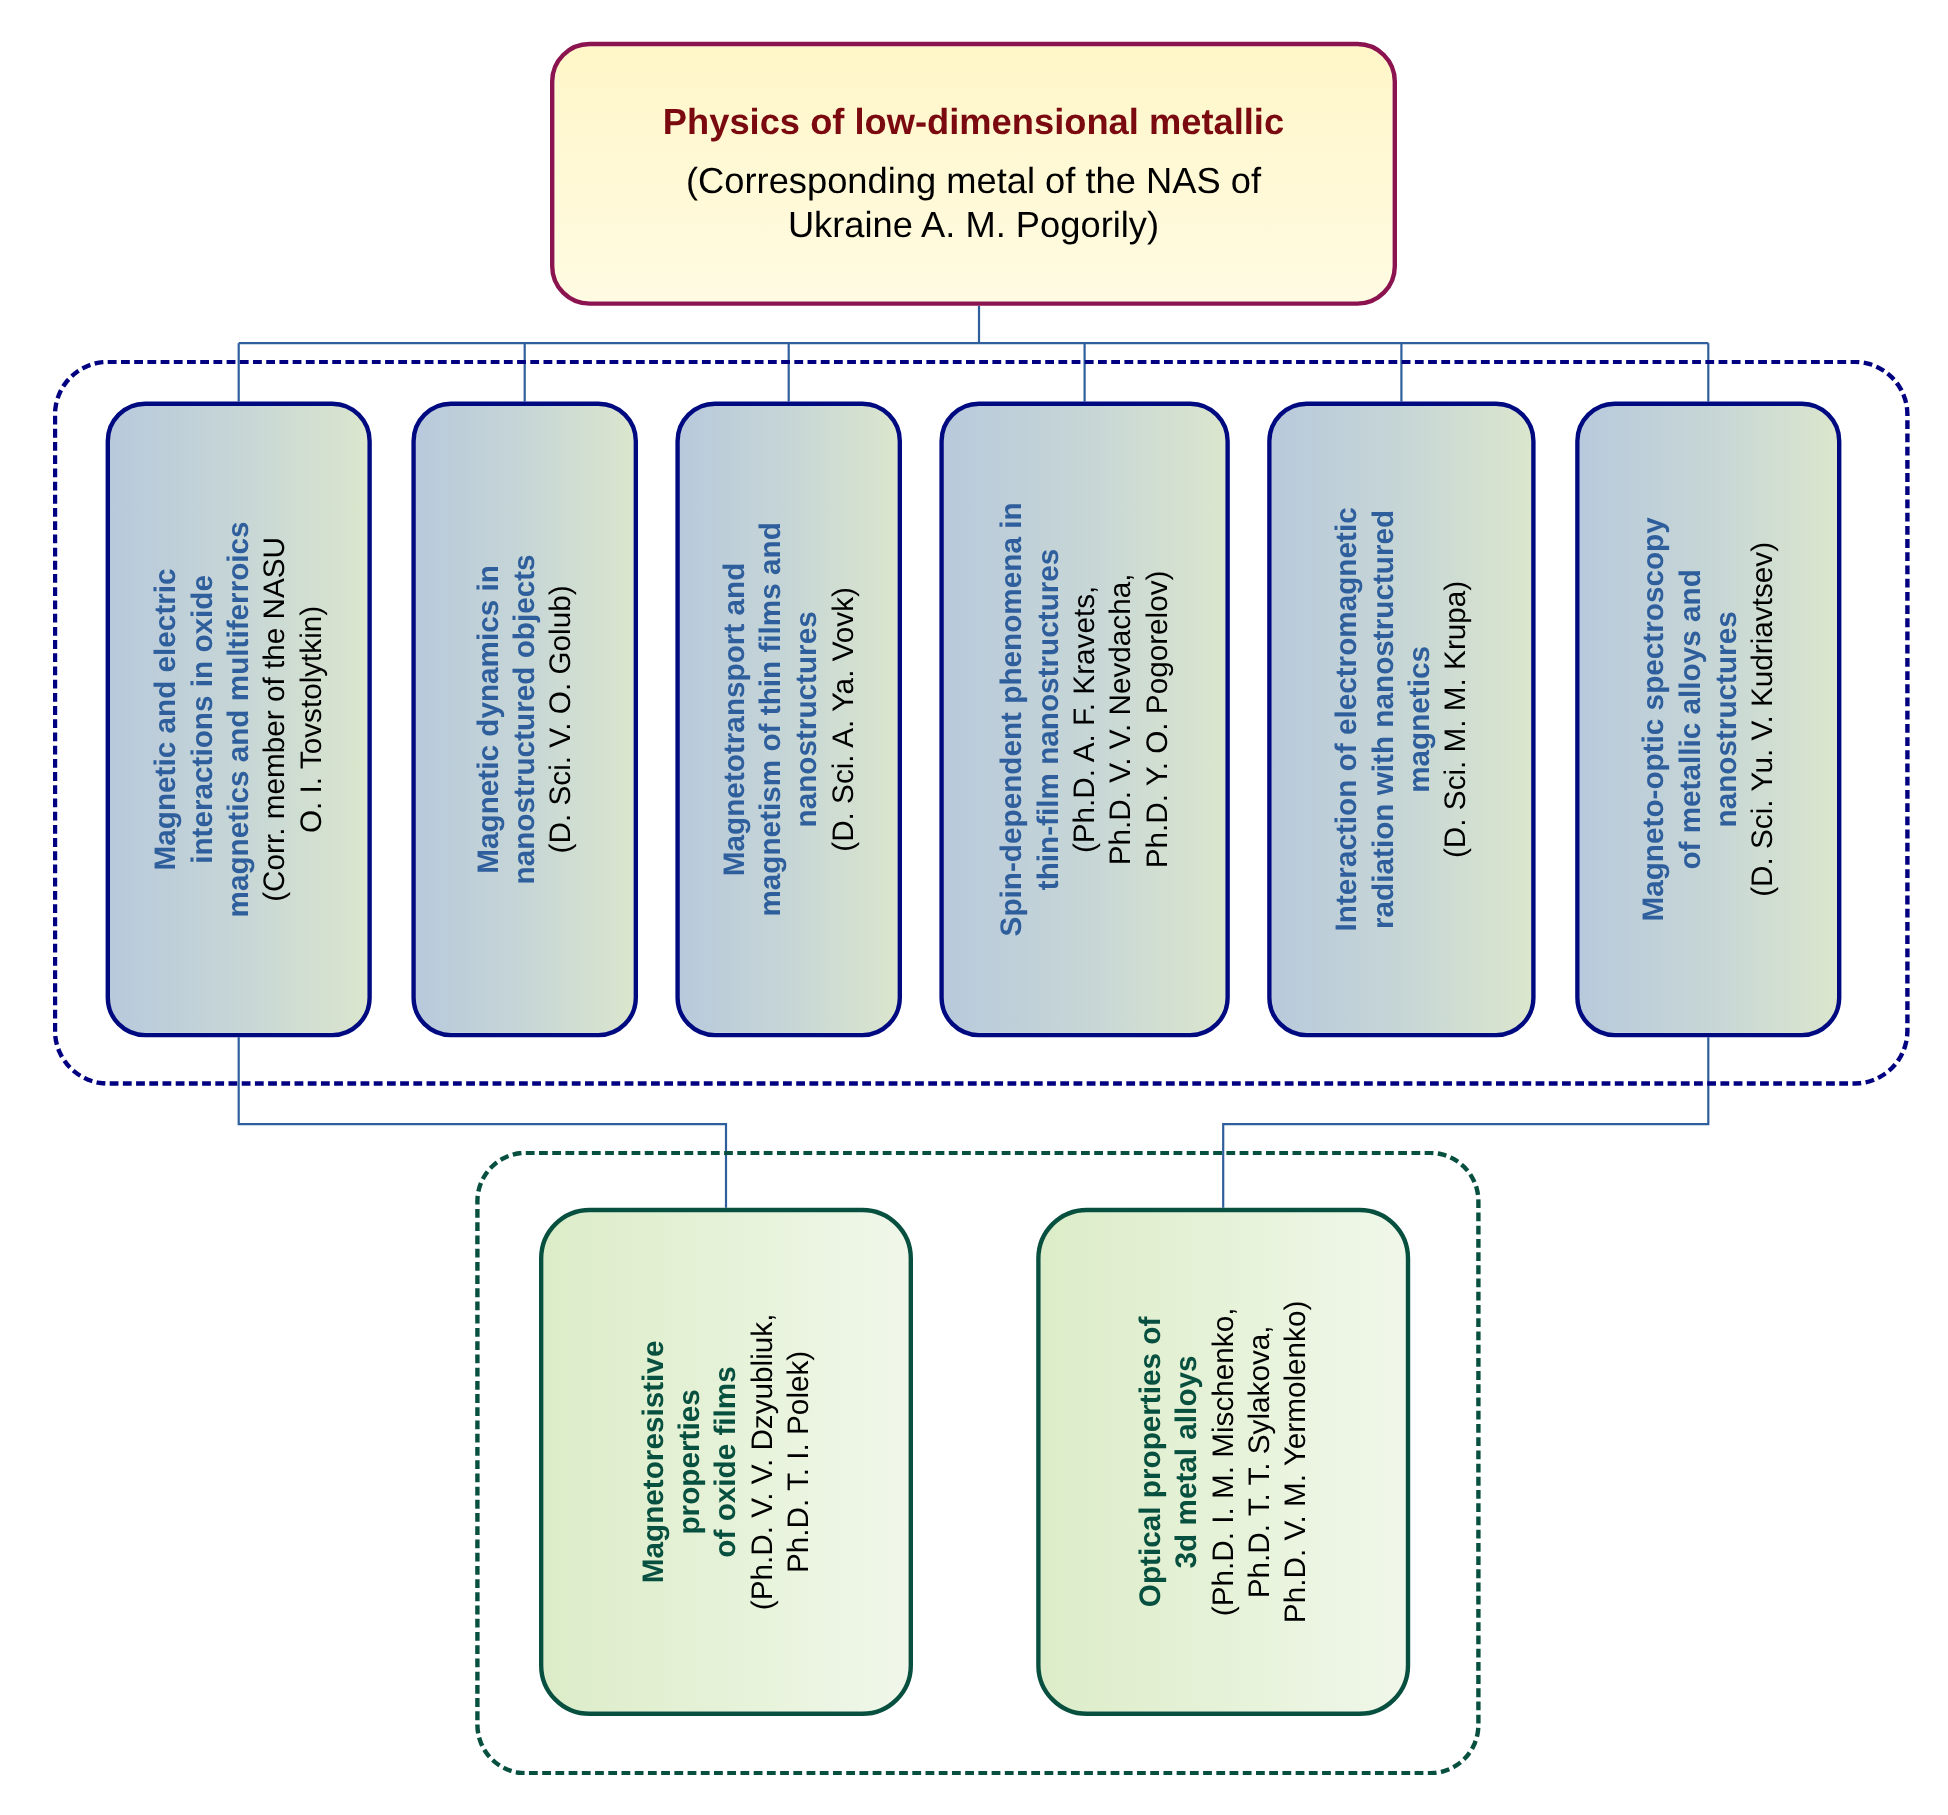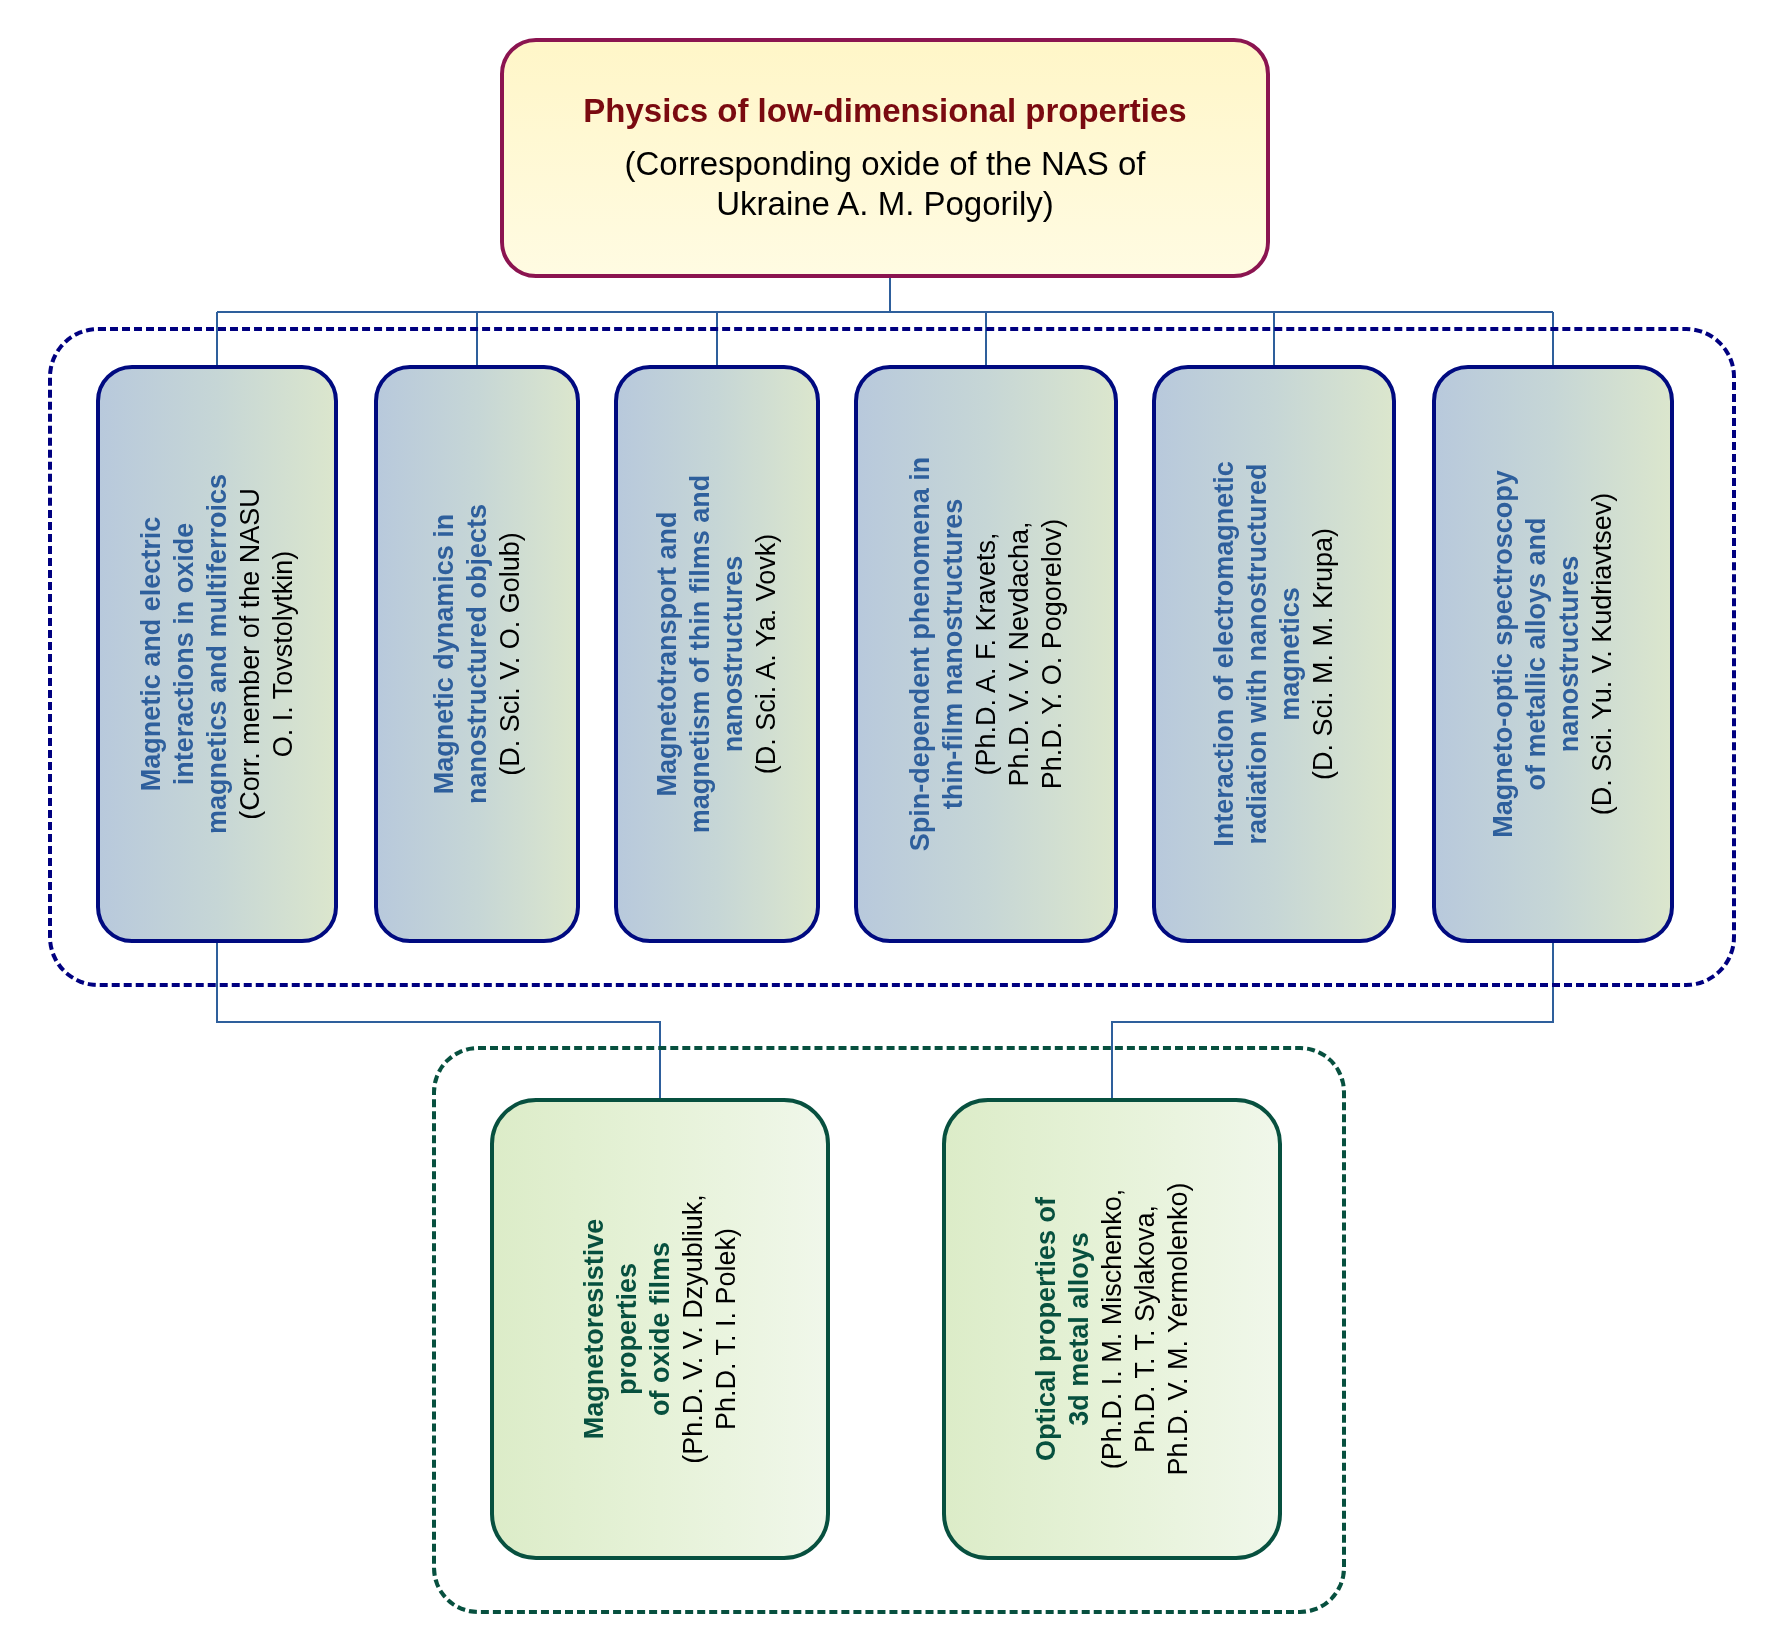--- a/index.html
+++ b/index.html
@@ -40,22 +40,22 @@
     <polyline points="1274,312 1274,365" fill="none" stroke="#2e5f9c" stroke-width="2"></polyline>
     <polyline points="1553,312 1553,365" fill="none" stroke="#2e5f9c" stroke-width="2"></polyline>
     <polyline points="217,943 217,1022 660,1022 660,1098" fill="none" stroke="#2e5f9c" stroke-width="2"></polyline>
     <polyline points="1553,943 1553,1022 1112,1022 1112,1098" fill="none" stroke="#2e5f9c" stroke-width="2"></polyline>
   </svg>
 
 <div class="group-frame" id="group-research"></div>
 <div class="group-frame" id="group-sub"></div>
 
 <div class="root-box">
-  <div class="root-title">Physics of low-dimensional properties</div>
-  <div class="root-sub">(Corresponding oxide of the NAS of Ukraine A. M. Pogorily)</div>
+  <div class="root-title">Physics of low-dimensional metallic</div>
+  <div class="root-sub">(Corresponding metal of the NAS of Ukraine A. M. Pogorily)</div>
 </div>
 
 <div class="node blue" id="r0" style="left:96px;top:365px;width:242px;height:578px;">
   <div class="node-inner" style="width:540px;">
     <div class="node-title">Magnetic and electric
 interactions in oxide
 magnetics and multiferroics</div>
     <div class="node-people">(Corr. member of the NASU
 O. I. Tovstolytkin)</div>
   </div>

